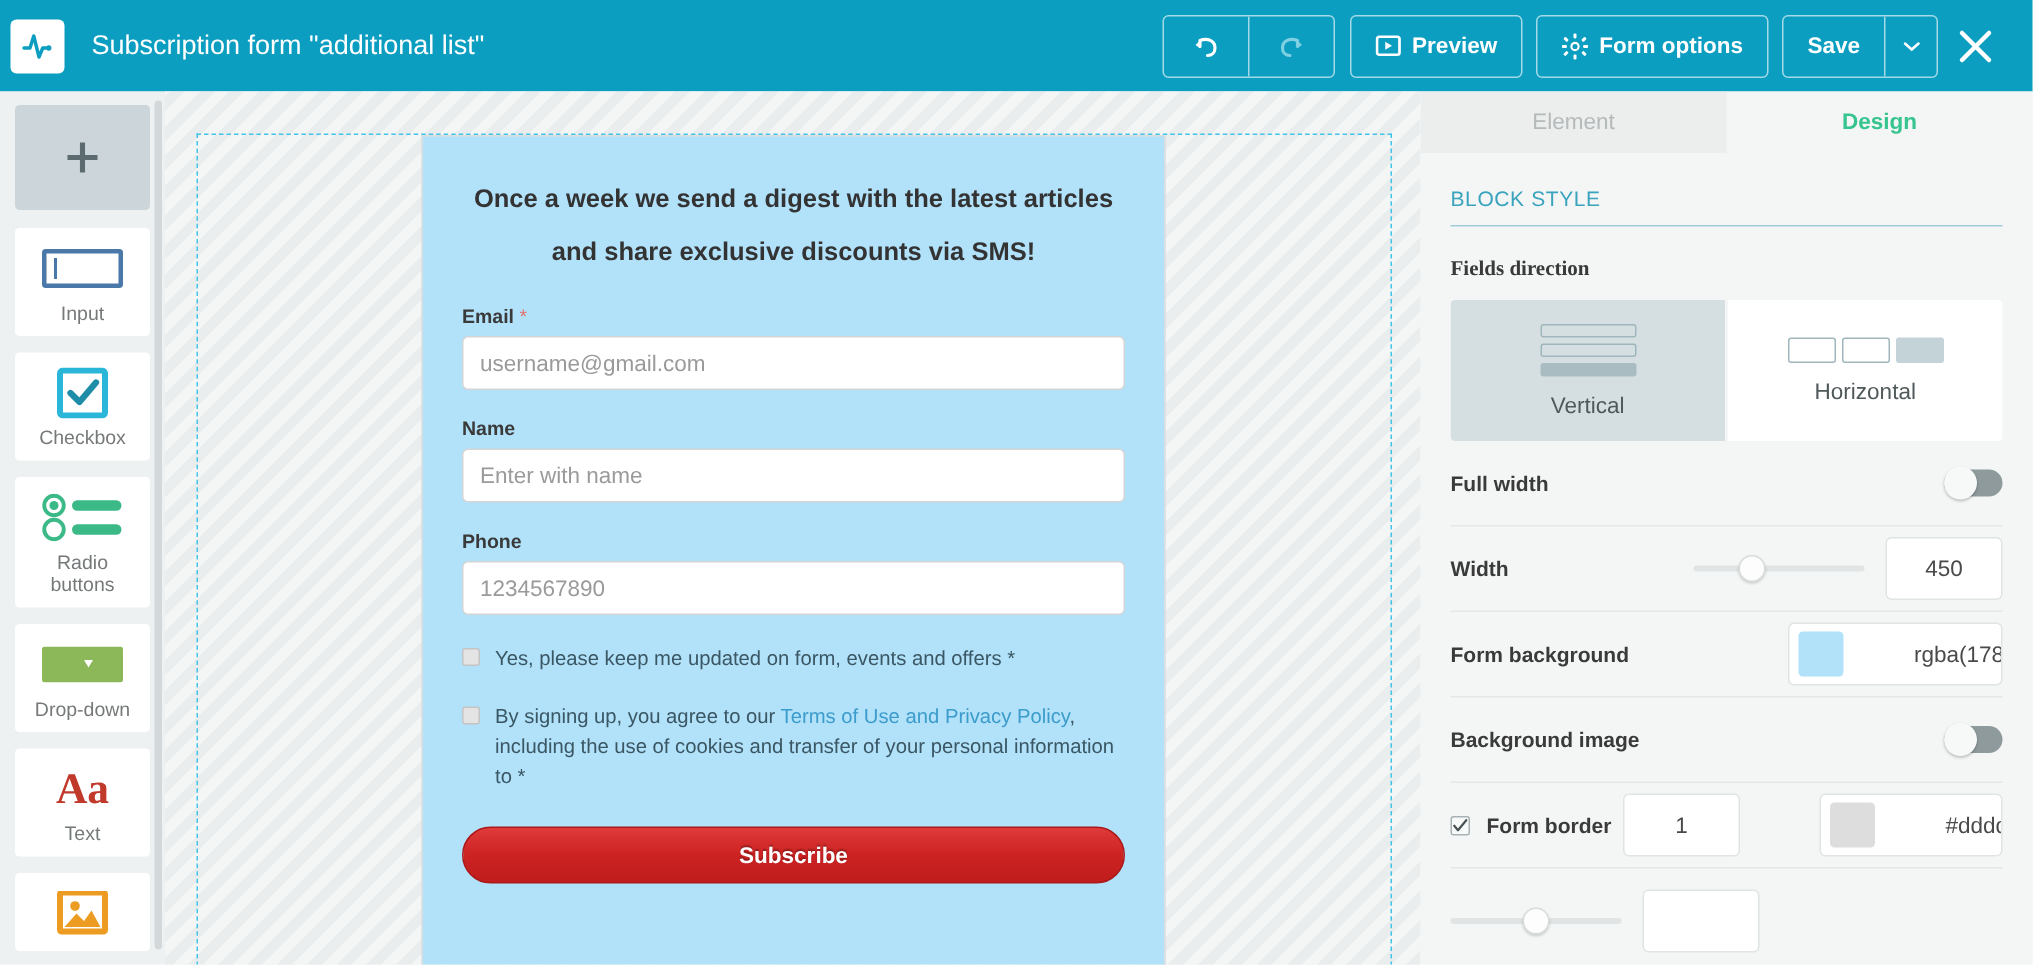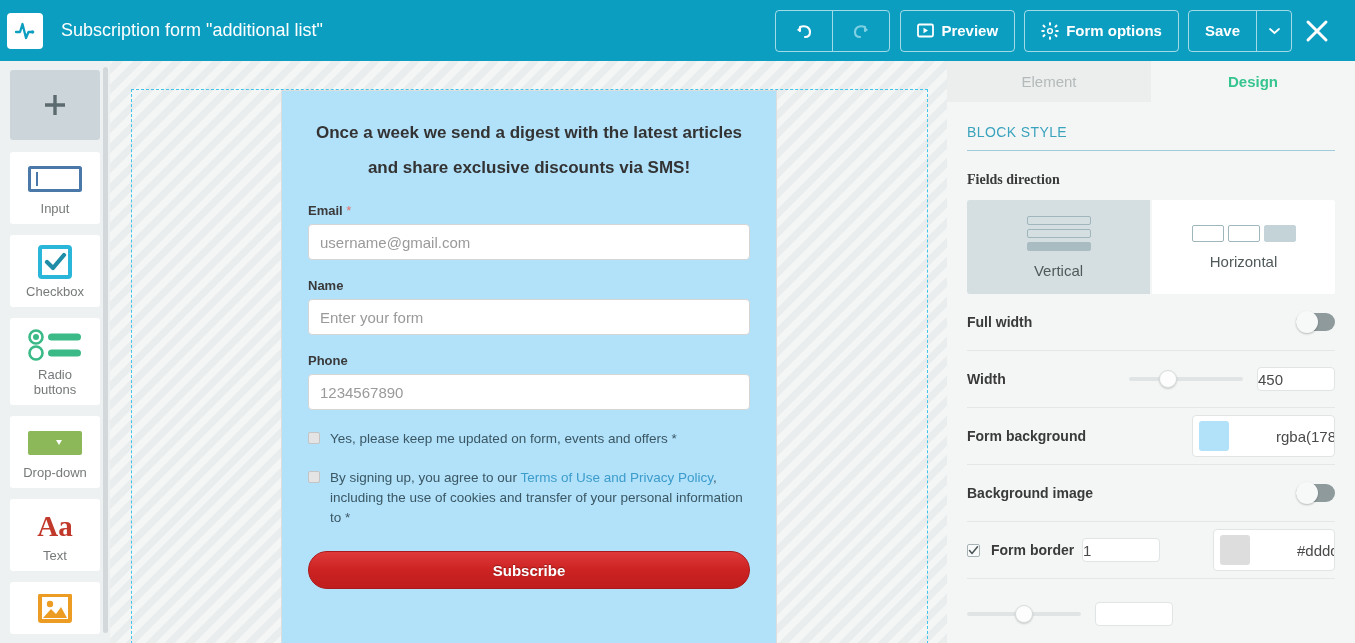--- a/index.html
+++ b/index.html
@@ -233,24 +233,24 @@
     width: 114px; height: 4px;
     background: #e0e4e4; border-radius: 2px;
   }
   .slider-thumb {
     position: absolute; top: 0px; left: 30px;
     width: 18px; height: 18px; border-radius: 50%;
     background: #fdfdfd; border: 1px solid #d8dcdc;
     box-shadow: 0 1px 2px rgba(0,0,0,.18);
   }
   .num-input {
-    width: 78px; height: 24px;
+    width: 78px; height: 42px;
     background: #ffffff; border: 1px solid #e0e4e4;
     border-radius: 4px; font-family: inherit;
-    font-size: 15px; color: #4a4a4a; text-align: left;
+    font-size: 15px; color: #4a4a4a; text-align: center;
   }
   .color-input {
     width: 143px; height: 42px;
     background: #ffffff; border: 1px solid #e0e4e4;
     border-radius: 4px;
     display: flex; align-items: center;
     padding-left: 6px; overflow: hidden; cursor: pointer; gap: 38px;
   }
   .color-swatch {
     width: 30px; height: 30px; flex: 0 0 auto;
@@ -446,21 +446,21 @@
         <span class="req">*</span>
       </div>
       <div class="fld-input">
         <span>username@gmail.com</span>
       </div>
     </div>
 
     <div>
       <div class="fld-label">Name</div>
       <div class="fld-input">
-        <span>Enter your form</span>
+        <span>Enter with name</span>
       </div>
     </div>
 
     <div>
       <div class="fld-label">Phone</div>
       <div class="fld-input">
         <span>1234567890</span>
       </div>
     </div>
 

